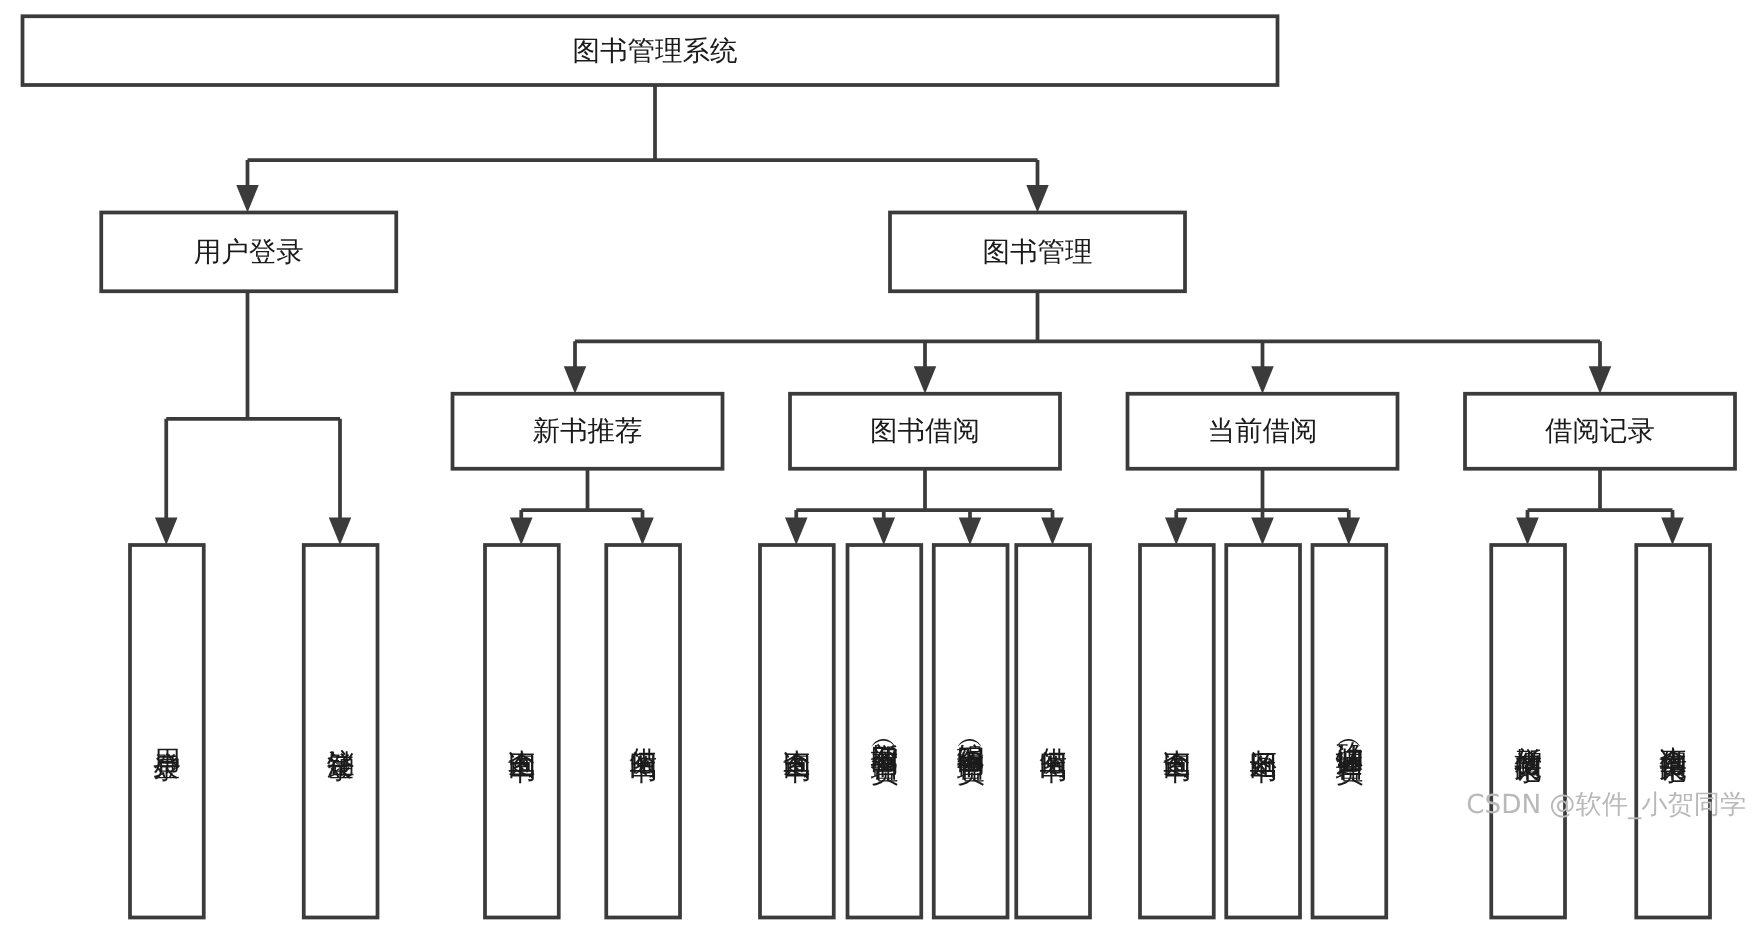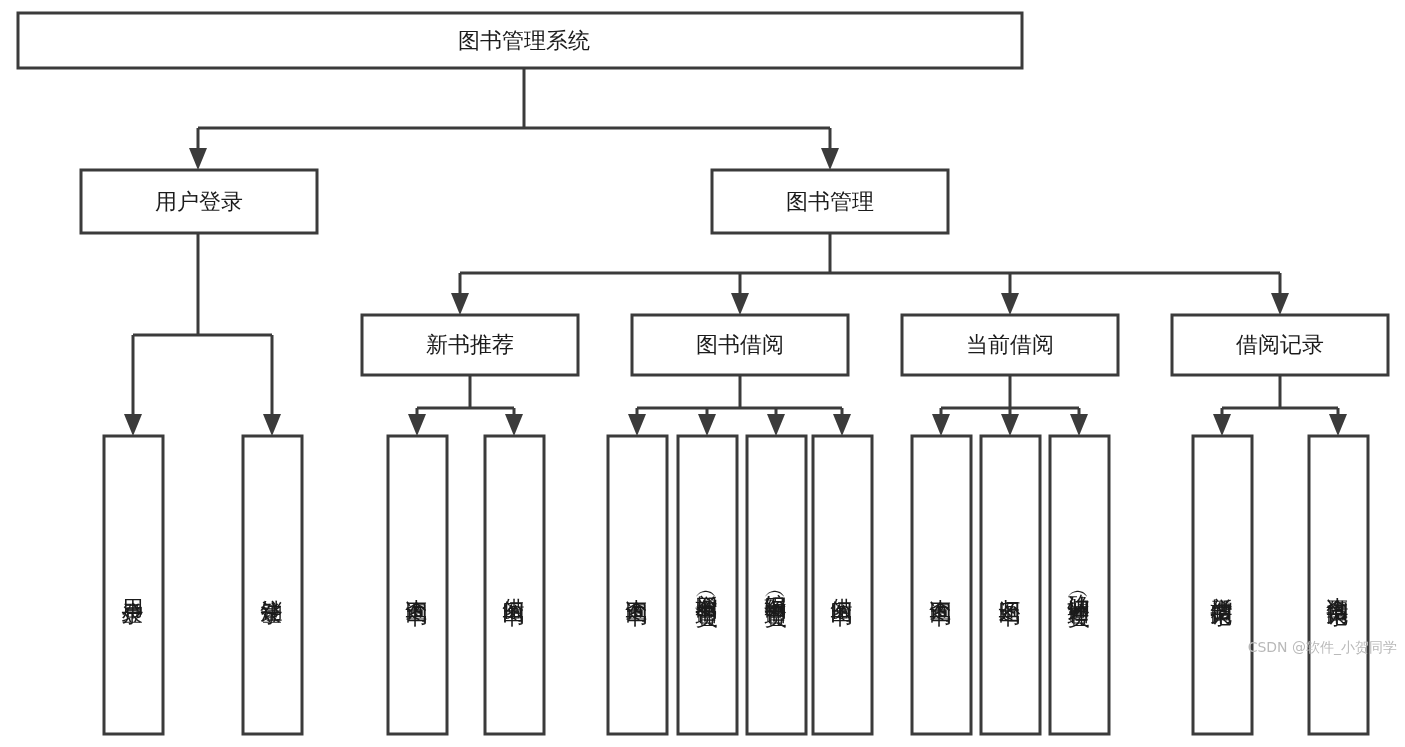--- a/index.html
+++ b/index.html
@@ -56,21 +56,21 @@
     writing-mode: vertical-rl;
     text-orientation: upright;
     text-anchor: middle;
     letter-spacing: 2px;
   }
   .watermark-text {
     position: absolute;
     right: 8px;
     bottom: 4px;
     font-family: "DejaVu Sans", "Liberation Sans", sans-serif;
-    font-size: 14px;
+    font-size: 21px;
     color: #b9b9b9;
     white-space: nowrap;
     user-select: none;
   }
 </style>
 </head>
 <body>
 
 <div id="diagram-root">
 

